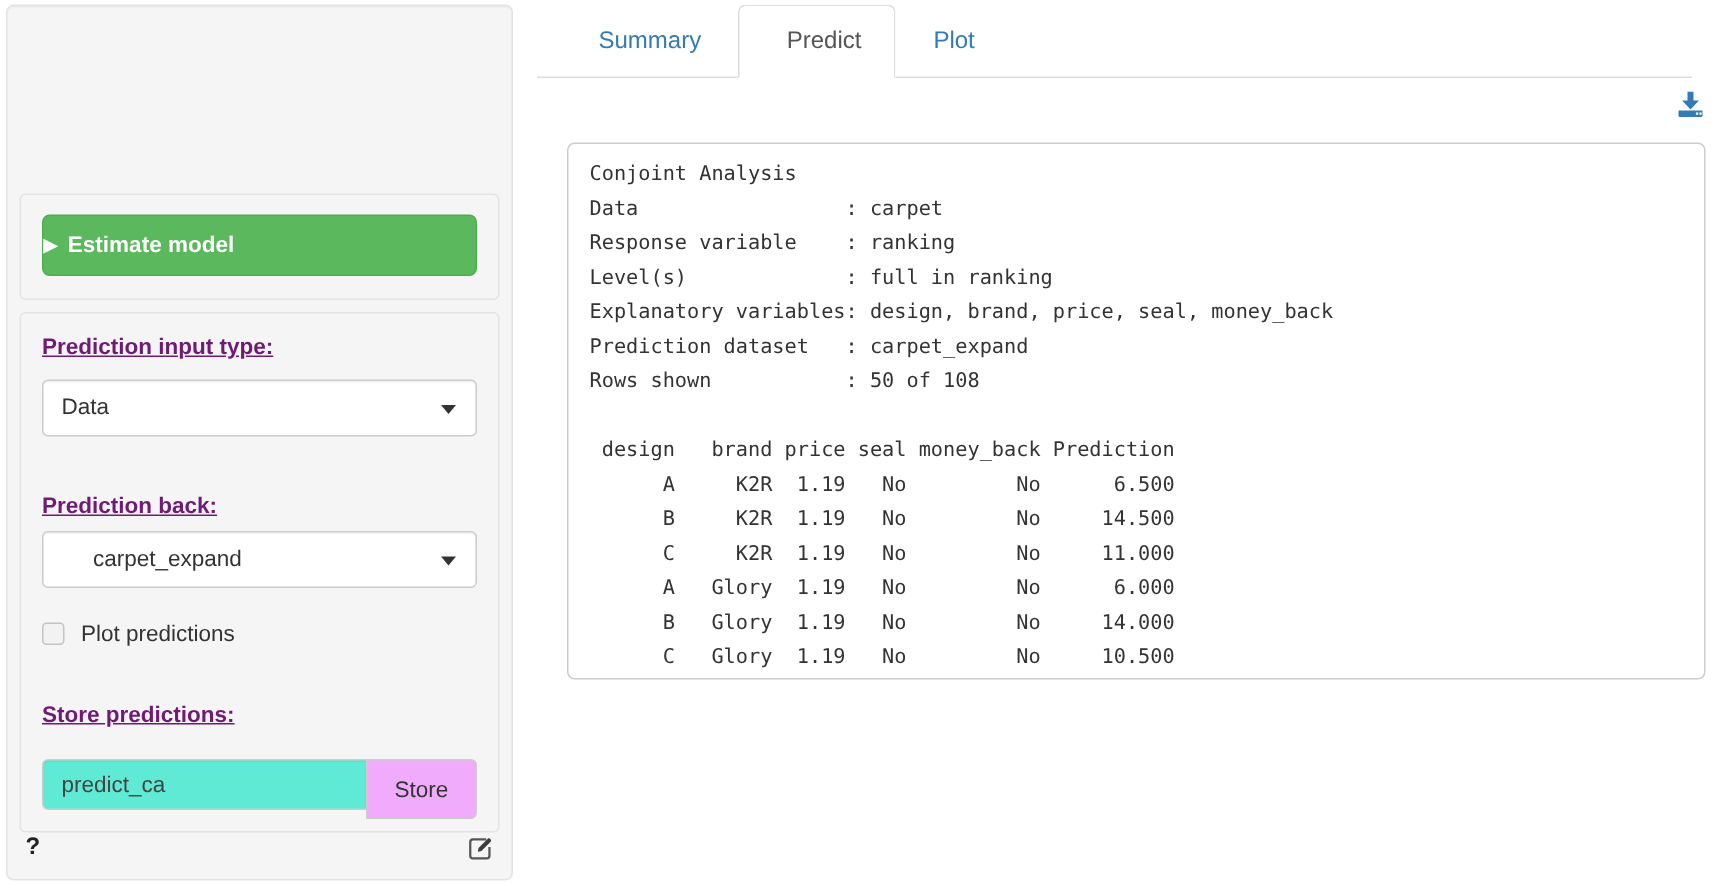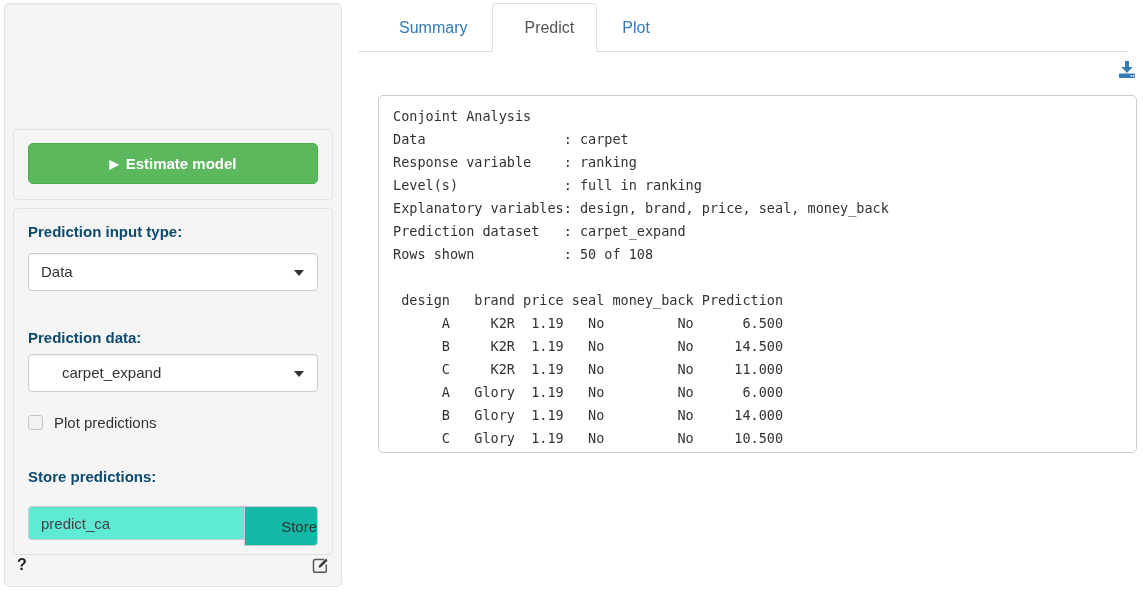--- a/index.html
+++ b/index.html
@@ -18,25 +18,25 @@
     background: #f5f5f5; border: 1px solid #e3e3e3; border-radius: 4px;
     padding: 13px 14px;
   }
   .well-info { top: 7px; height: 111px; }
   .well-info p { font-size: 15px; font-weight: 700; color: #333; line-height: 19px; margin-bottom: 14px; }
   .well-estimate { top: 125px; height: 71px; }
   .btn-estimate {
     display: block; width: 100%; height: 41px;
     background: #5cb85c; border: 1px solid #4cae4c; border-radius: 5px;
     color: #fff; font-family: "Liberation Sans", sans-serif;
-    font-size: 15px; font-weight: 700; cursor: pointer; text-align: center;
+    font-size: 15px; font-weight: 700; cursor: pointer; text-align: left;
   }
   .btn-estimate .play { font-size: 12px; margin-right: 7px; position: relative; top: -1px; }
   .well-controls { top: 204px; height: 347px; }
-  .ctl-label { display: block; font-size: 15px; font-weight: 700; color: #0c4a6e; line-height: 19px; }
+  .ctl-label { display: block; font-size: 15px; font-weight: 700; color: #701a75; line-height: 19px; text-decoration: underline; }
   .lbl1 { margin-bottom: 12px; }
   .selectbox {
     position: relative; height: 38px; background: #fff;
     border: 1px solid #ccc; border-radius: 4px;
     font-size: 15px; color: #333; line-height: 36px; padding: 0 26px 0 12px;
     cursor: pointer; box-shadow: inset 0 1px 1px rgba(0,0,0,.06);
   }
   .sel1 { margin-bottom: 37px; }
   .sel2 { margin-bottom: 22px; padding-left: 33px; }
   .lbl2 { margin-bottom: 7px; }
@@ -55,24 +55,23 @@
   .lbl3 { margin-bottom: 20px; }
   .inputgroup { display: flex; height: 40px; }
   .inputgroup input[type=text] {
     flex: 1; min-width: 0; height: 34px; padding: 0 12px;
     border: 1px solid #ccc; border-radius: 4px 0 0 4px;
     font-family: "Liberation Sans", sans-serif; font-size: 15px; color: #444;
     background: #5eead4; box-shadow: inset 0 1px 1px rgba(0,0,0,.06);
   }
   .btn-store {
     width: 74px; height: 40px; margin-left: -1px;
-    background: #14b8a6; border: 1px solid #ccc; border-radius: 0 4px 4px 0;
+    background: #f0abfc; border: 1px solid #ccc; border-radius: 0 4px 4px 0;
     font-family: "Liberation Sans", sans-serif; font-size: 15px; color: #333;
     cursor: pointer;
-    text-align: right;
   }
   .bottomrow {
     position: absolute; left: 12px; right: 11px; top: 550px; height: 22px;
     display: flex; justify-content: space-between; align-items: center;
   }
   .help { font-size: 16px; font-weight: 700; color: #222; cursor: pointer; }
   .editicon { cursor: pointer; line-height: 0; }
 
   
   .tabbar {
@@ -112,21 +111,21 @@
       </button>
     </section>
 
     <section class="well well-controls">
       <span class="ctl-label lbl1">Prediction input type:</span>
       <div class="selectbox sel1">
         <span>Data</span>
         <span class="caret"></span>
       </div>
 
-      <span class="ctl-label lbl2">Prediction data:</span>
+      <span class="ctl-label lbl2">Prediction back:</span>
       <div class="selectbox sel2">
         <span>carpet_expand</span>
         <span class="caret"></span>
       </div>
 
       <div class="checkrow">
         <input type="checkbox" id="plotpred" style="">
         <label for="plotpred">Plot predictions</label>
       </div>
 

